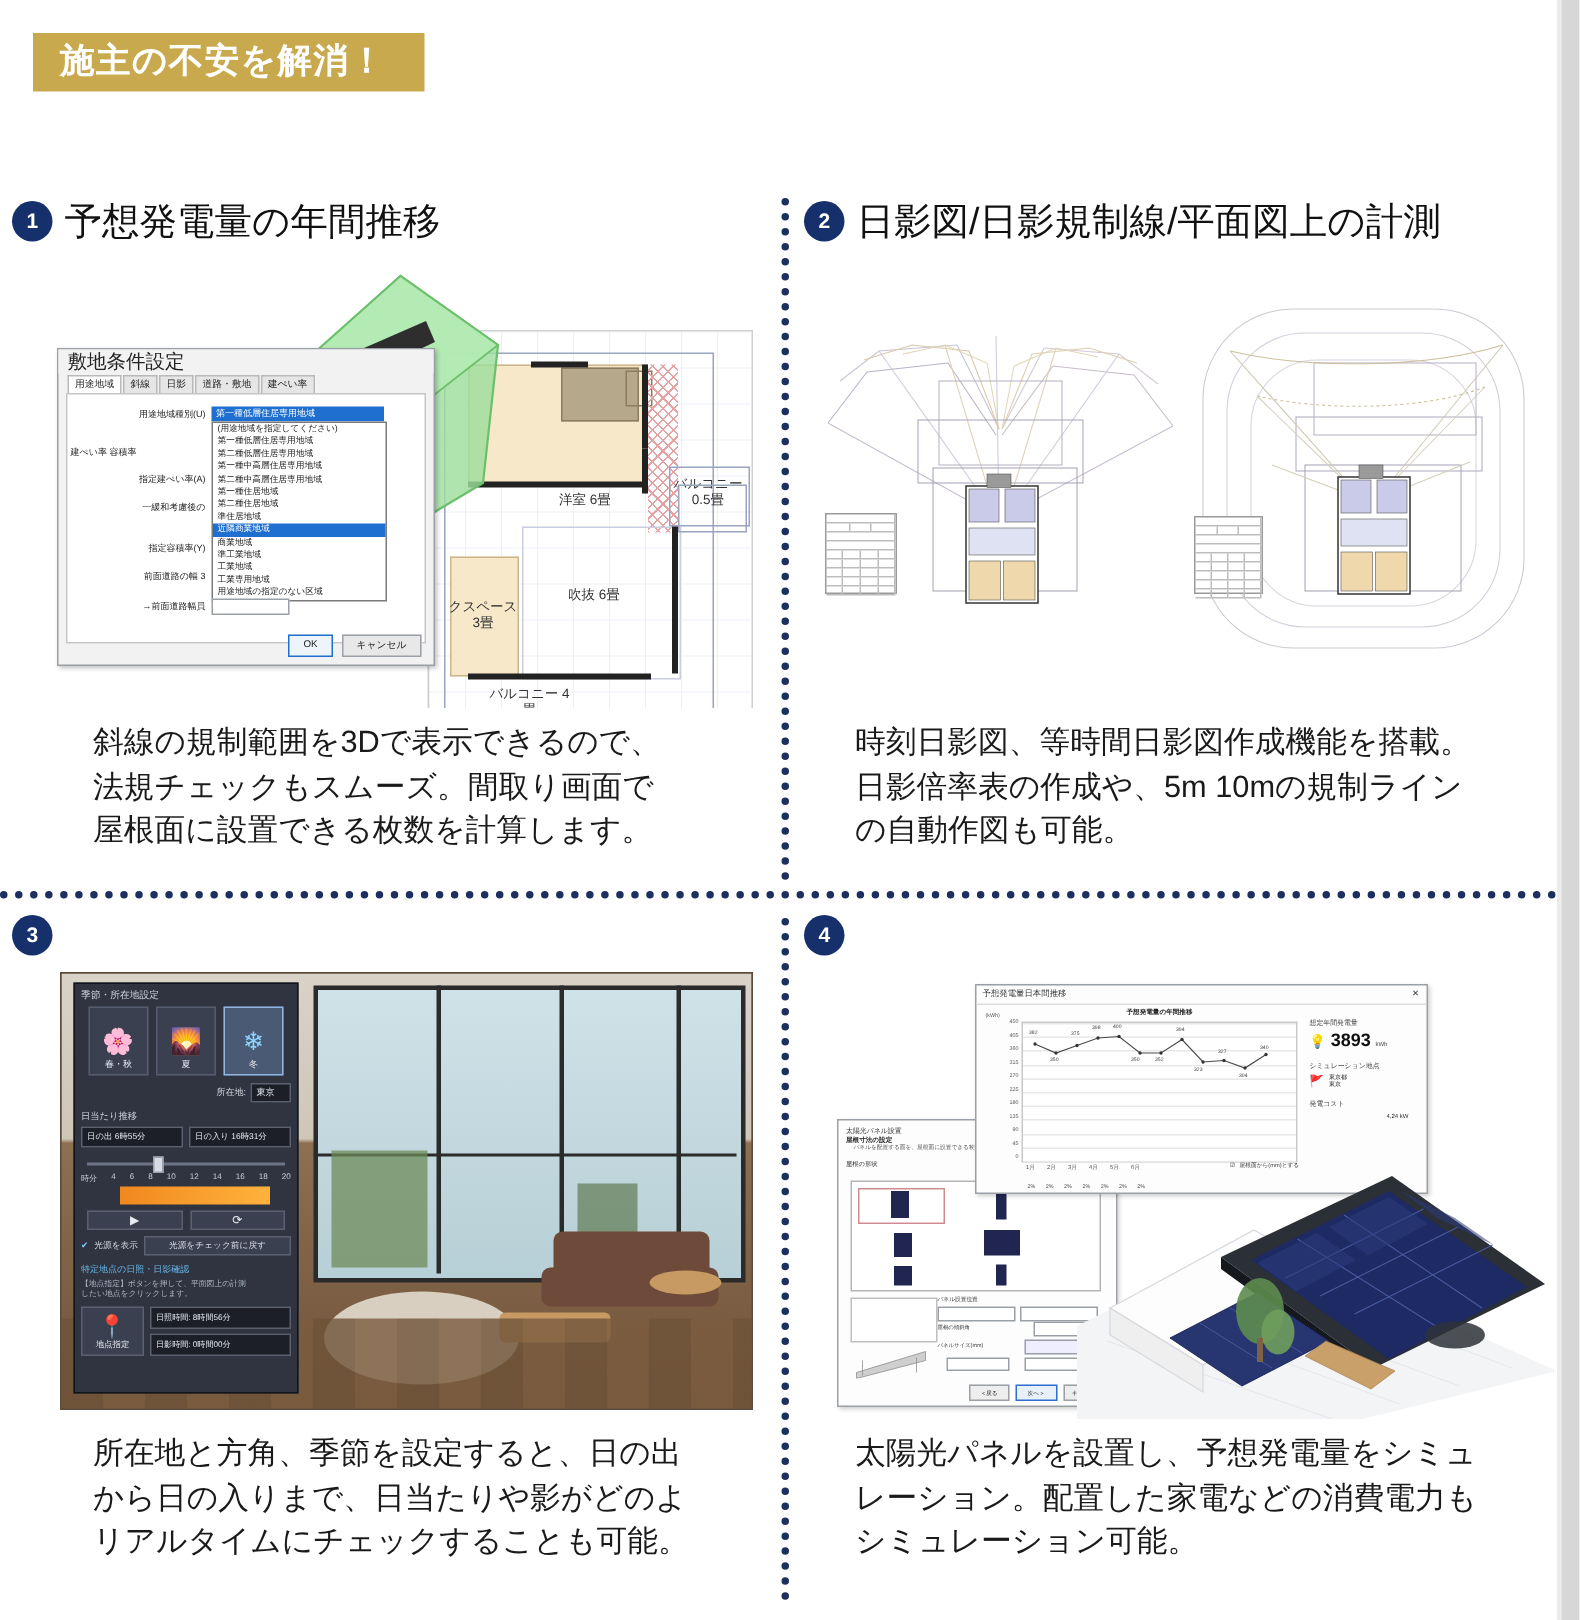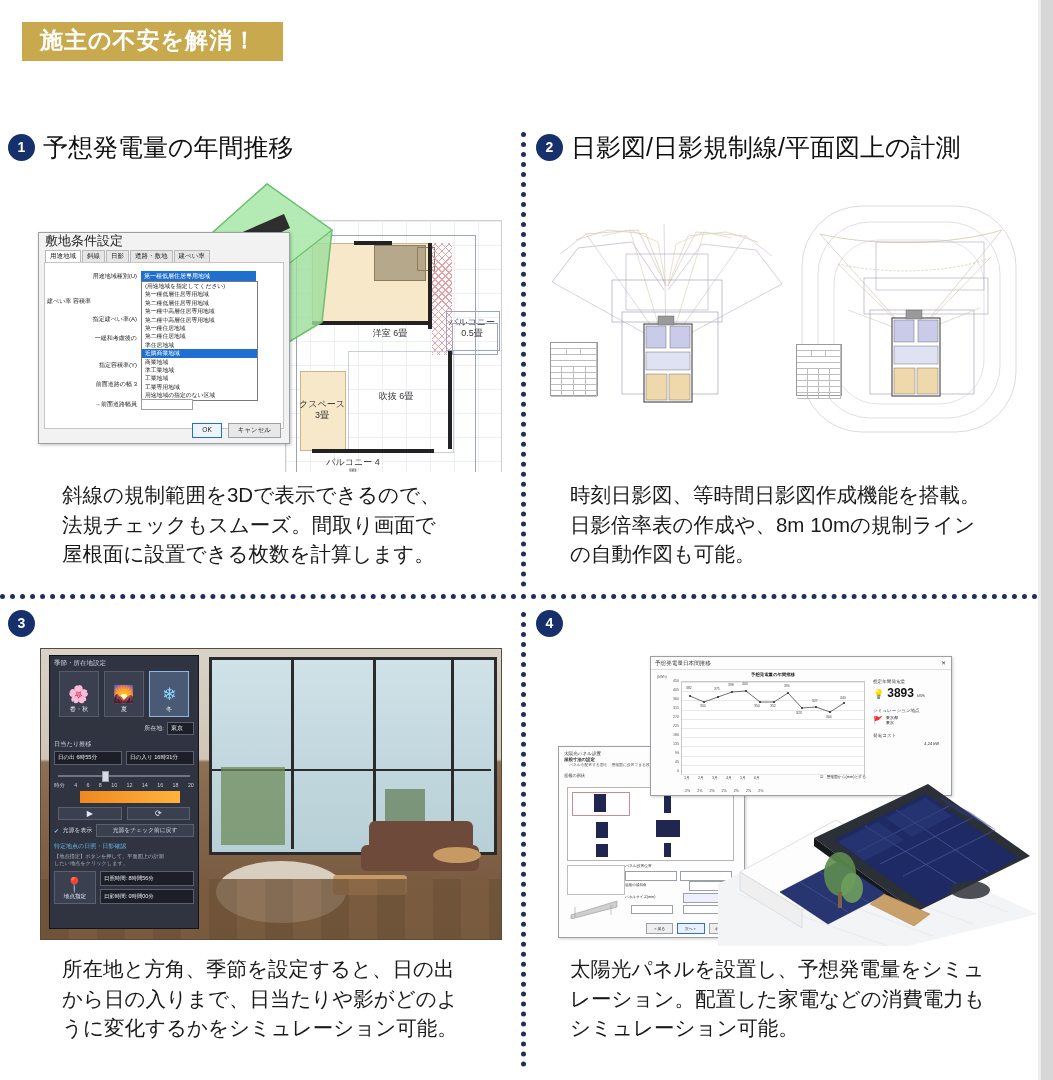--- a/index.html
+++ b/index.html
@@ -435,21 +435,21 @@
         <div class="mtrow" style="height:5px;">
             <div class="mtcell" style="width:11px;"></div>
             <div class="mtcell" style="width:11px;"></div>
             <div class="mtcell" style="width:11px;"></div>
             <div class="mtcell" style="width:11px;"></div>
           </div>
       </div>
     </div>
 
     <div class="caption" style="position:absolute;top:352px;">時刻日影図、等時間日影図作成機能を搭載。
-日影倍率表の作成や、8m 10mの規制ライン
+日影倍率表の作成や、5m 10mの規制ライン
 の自動作図も可能。</div>
   </div>
 
   <div class="panel p3">
     <div class="sec-head">
       <div class="num">3</div>
     </div>
 
     <div class="fig fig3">
       <div class="room3d"></div>
@@ -536,21 +536,21 @@
           <div class="pt-vals">
             <div class="pt-val"><span>日照時間:</span> <span>8時間56分</span></div>
             <div class="pt-val"><span>日影時間:</span> <span>0時間00分</span></div>
           </div>
         </div>
       </div>
     </div>
 
     <div class="caption" style="position:absolute;top:350px;">所在地と方角、季節を設定すると、日の出
 から日の入りまで、日当たりや影がどのよ
-うに変化するかをシミュレーション可能。</div>
+リアルタイムにチェックすることも可能。</div>
   </div>
 
   <div class="panel p4">
     <div class="sec-head">
       <div class="num">4</div>
     </div>
 
     <div class="fig fig4">
 
       <div class="win4" style="left:0px;top:100px;width:185px;height:190px;">

